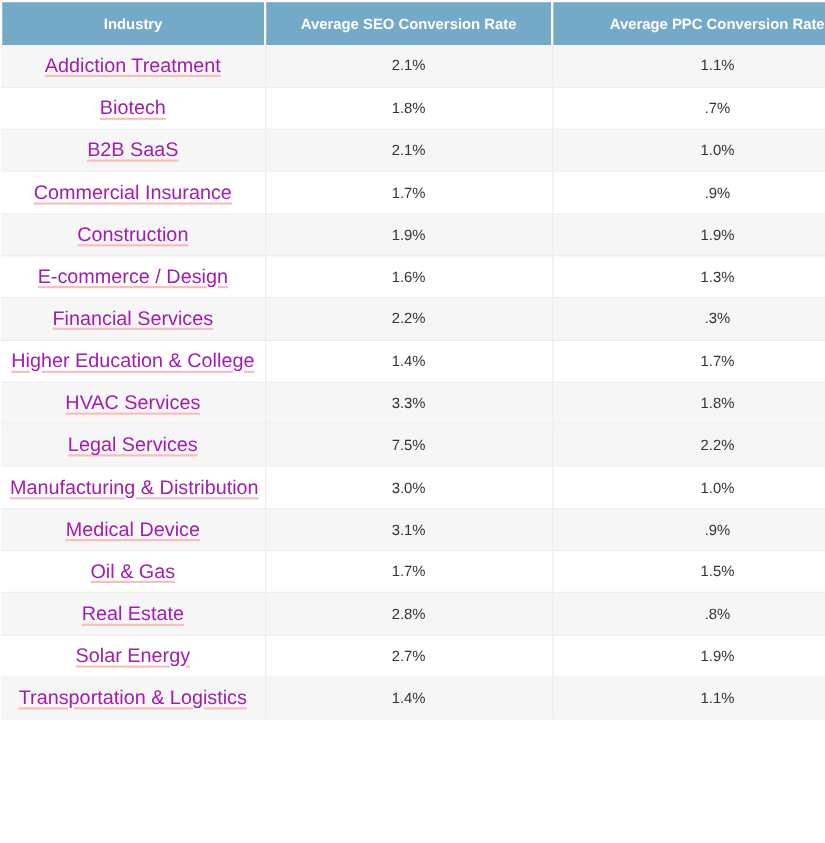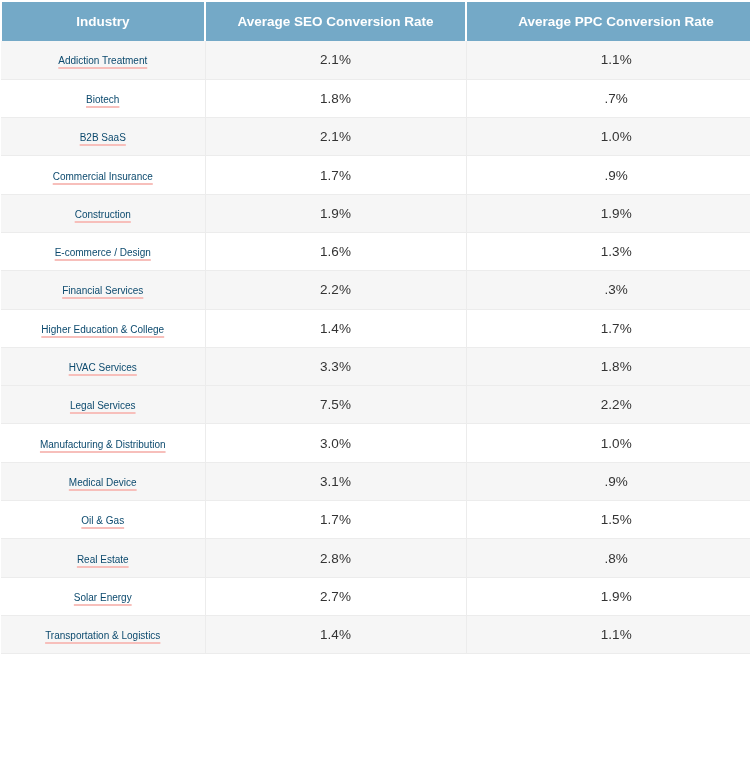--- a/index.html
+++ b/index.html
@@ -71,41 +71,41 @@
   }
   tbody td.col-industry {
     border-right: 1px solid #ececec;
   }
   tbody td.col-seo {
     border-right: 1px solid #ececec;
   }
 
   
   a.industry-link {
-    color: #0c4a6e;
-    font-size: 10px;
+    color: #a21caf;
+    font-size: 18px;
     text-decoration: underline;
     text-decoration-color: #f7bfbb;
     text-decoration-thickness: 1.5px;
     text-underline-offset: 2.5px;
     cursor: pointer;
   }
 
   .val {
     display: inline-block;
   }
 </style>
 </head>
 <body>
 
 <div class="table-wrap">
   <table class="data-table">
     <thead>
       <tr class="header-row">
-        <th style="width:204px;">Industry</th>
+        <th style="width:240px;">Industry</th>
         <th style="width:261px;">Average SEO Conversion Rate</th>
         <th style="width:300px;">Average PPC Conversion Rate</th>
       </tr>
     </thead>
     <tbody id="table-body">
         <tr class="data-row row-odd">
           <td class="col-industry"><a class="industry-link">Addiction Treatment</a></td>
           <td class="col-seo"><span class="val">2.1%</span></td>
           <td class="col-ppc"><span class="val">1.1%</span></td>
         </tr>

